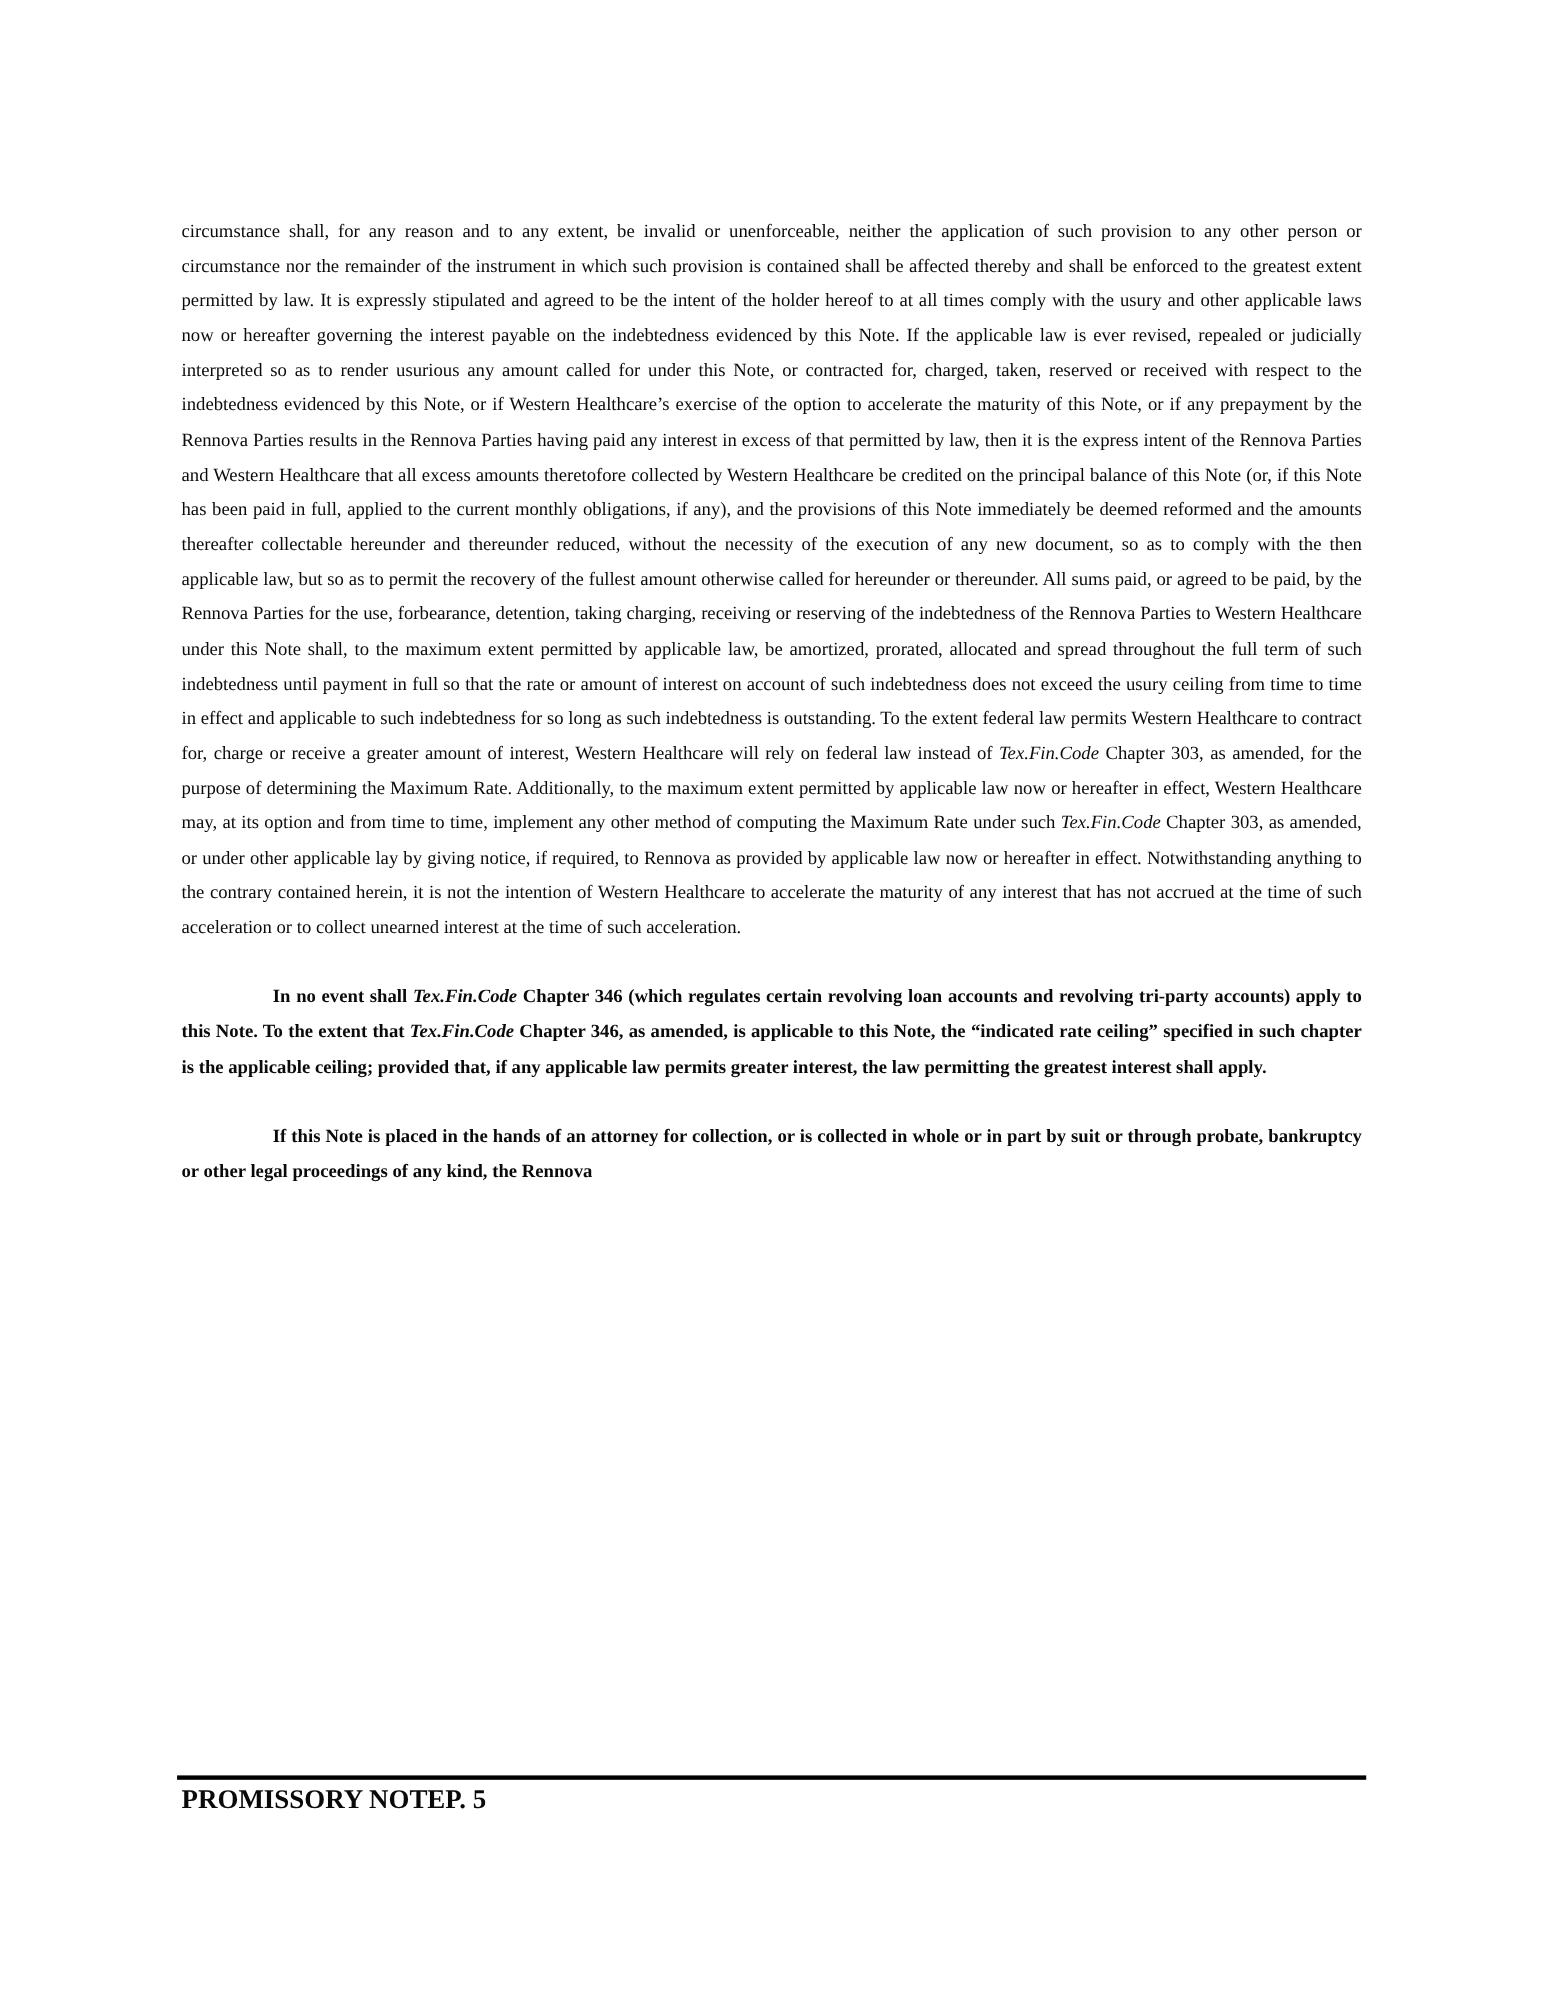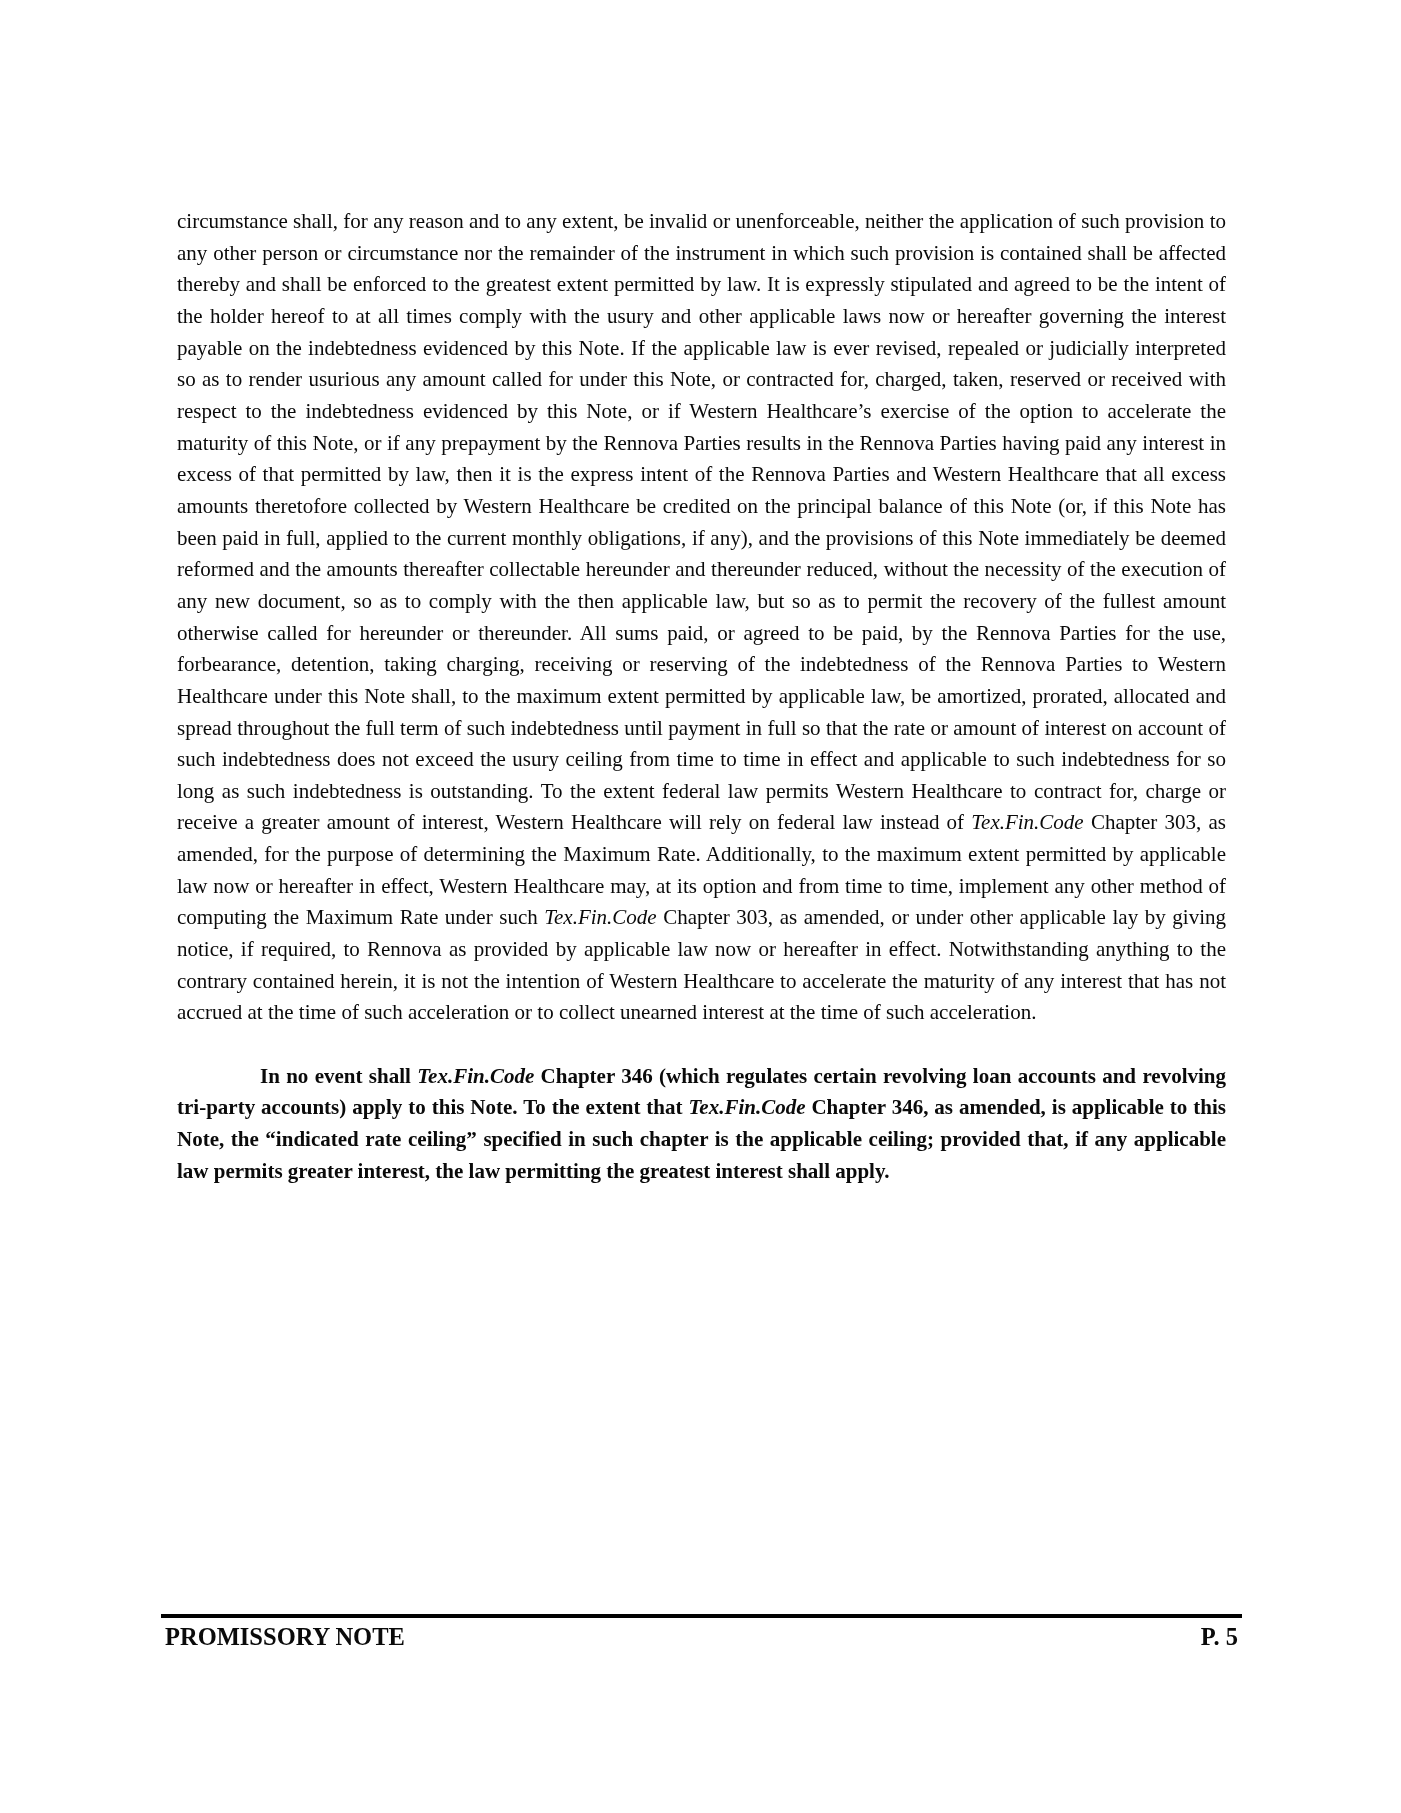--- a/index.html
+++ b/index.html
@@ -15,22 +15,22 @@
     font-family: "Liberation Serif", "DejaVu Serif", serif;
     color: #0a0a0a;
   }
   .page {
     position: absolute;
     left: 165px;
     top: 194px;
     width: 1073px;
   }
   .para {
-    margin: 12px;
-    font-size: 21px;
+    margin: 0;
+    font-size: 17px;
     line-height: 31.65px;
     text-align: justify;
     text-align-last: left;
   }
   .para + .para {
     margin-top: 31.65px;
     font-weight: bold;
   }
   .indent {
     text-indent: 83px;
@@ -45,31 +45,31 @@
     width: 1081px;
     height: 4px;
     background: #000;
   }
   .footer {
     position: absolute;
     left: 165px;
     top: 1622px;
     width: 1073px;
     display: flex;
-    justify-content: space-between;
     font-weight: bold;
     font-size: 24.5px;
     line-height: 30px;
   }
 </style>
 </head>
 <body>
 
 <div class="page">
   <p class="para"><span>circumstance shall, for any reason and to any extent, be invalid or unenforceable, neither the application of such provision to any other person or circumstance nor the remainder of the instrument in which such provision is contained shall be affected thereby and shall be enforced to the greatest extent permitted by law.  It is expressly stipulated and agreed to be the intent of the holder hereof to at all times comply with the usury and other applicable laws now or hereafter governing the interest payable on the indebtedness evidenced by this Note.  If the applicable law is ever revised, repealed or judicially interpreted so as to render usurious any amount called for under this Note, or contracted for, charged, taken, reserved or received with respect to the indebtedness evidenced by this Note, or if Western Healthcare’s exercise of the option to accelerate the maturity of this Note, or if any prepayment by the Rennova Parties results in the Rennova Parties having paid any interest in excess of that permitted by law, then it is the express intent of the Rennova Parties and Western Healthcare that all excess amounts theretofore collected by Western Healthcare be credited on the principal balance of this Note (or, if this Note has been paid in full, applied to the current monthly obligations, if any), and the provisions of this Note immediately be deemed reformed and the amounts thereafter collectable hereunder and thereunder reduced, without the necessity of the execution of any new document, so as to comply with the then applicable law, but so as to permit the recovery of the fullest amount otherwise called for hereunder or thereunder.  All sums paid, or agreed to be paid, by the Rennova Parties for the use, forbearance, detention, taking charging, receiving or reserving of the indebtedness of the Rennova Parties to Western Healthcare under this Note shall, to the maximum extent permitted by applicable law, be amortized, prorated, allocated and spread throughout the full term of such indebtedness until payment in full so that the rate or amount of interest on account of such indebtedness does not exceed the usury ceiling from time to time in effect and applicable to such indebtedness for so long as such indebtedness is outstanding.  To the extent federal law permits Western Healthcare to contract for, charge or receive a greater amount of interest, Western Healthcare will rely on federal law instead of </span><em>Tex.Fin.Code</em><span> Chapter 303, as amended, for the purpose of determining the Maximum Rate.  Additionally, to the maximum extent permitted by applicable law now or hereafter in effect, Western Healthcare may, at its option and from time to time, implement any other method of computing the Maximum Rate under such </span><em>Tex.Fin.Code</em><span> Chapter 303, as amended, or under other applicable lay by giving notice, if required, to Rennova as provided by applicable law now or hereafter in effect.  Notwithstanding anything to the contrary contained herein, it is not the intention of Western Healthcare to accelerate the maturity of any interest that has not accrued at the time of such acceleration or to collect unearned interest at the time of such acceleration.</span></p>
   <p class="para indent"><span>In no event shall </span><em>Tex.Fin.Code</em><span> Chapter 346 (which regulates certain revolving loan accounts and revolving tri-party accounts) apply to this Note.  To the extent that </span><em>Tex.Fin.Code</em><span> Chapter 346, as amended, is applicable to this Note, the “indicated rate ceiling” specified in such chapter is the applicable ceiling; provided that, if any applicable law permits greater interest, the law permitting the greatest interest shall apply.</span></p>
+  <p class="para indent"><span>If this Note is placed in the hands of an attorney for collection, or is collected in whole or in part by suit or through probate, bankruptcy or other legal proceedings of any kind, the Rennova</span></p>
 </div>
 
 <div class="footer-rule"></div>
 <div class="footer">
   <span>PROMISSORY NOTE</span>
   <span>P. 5</span>
 </div>
 
 </body></html>

